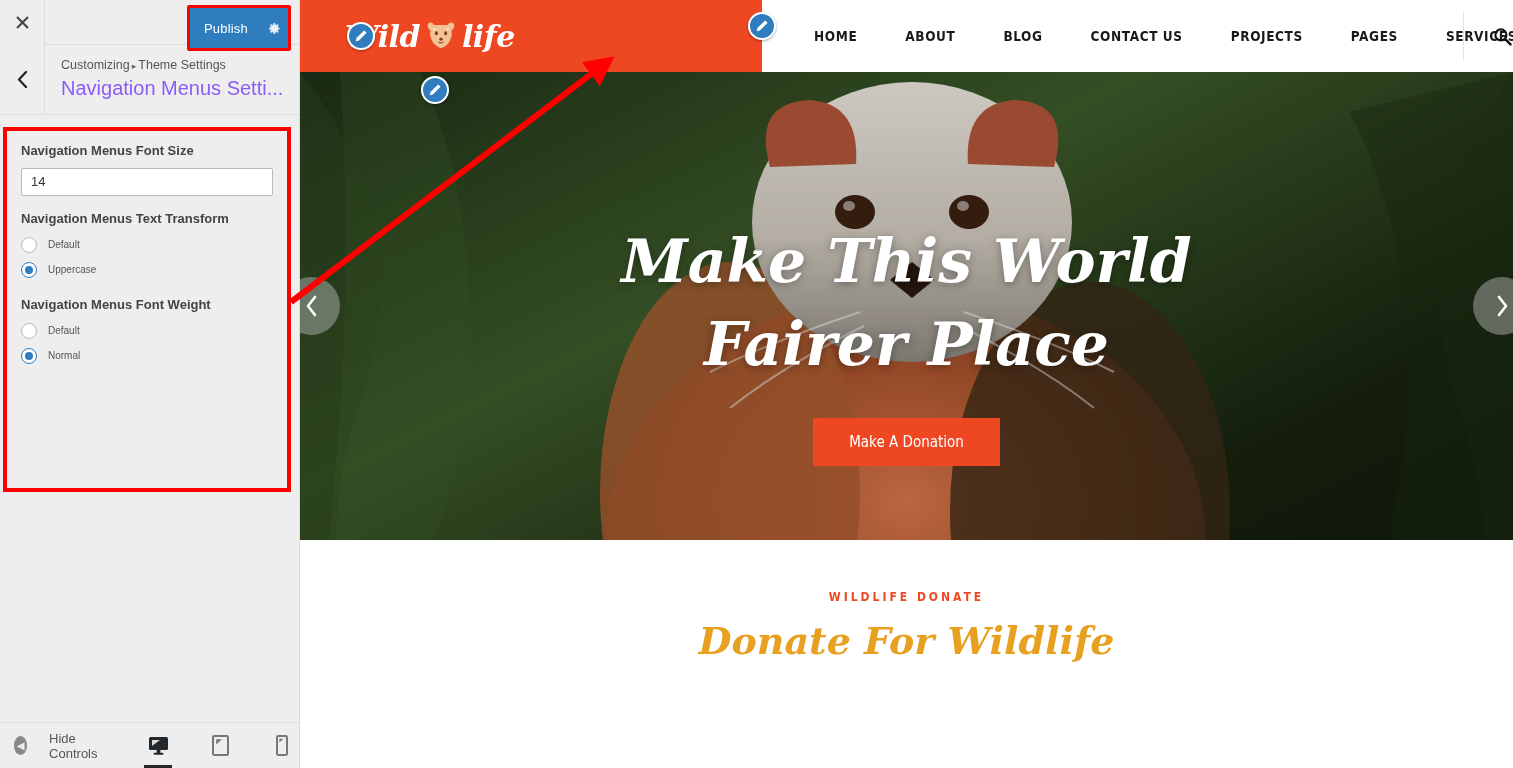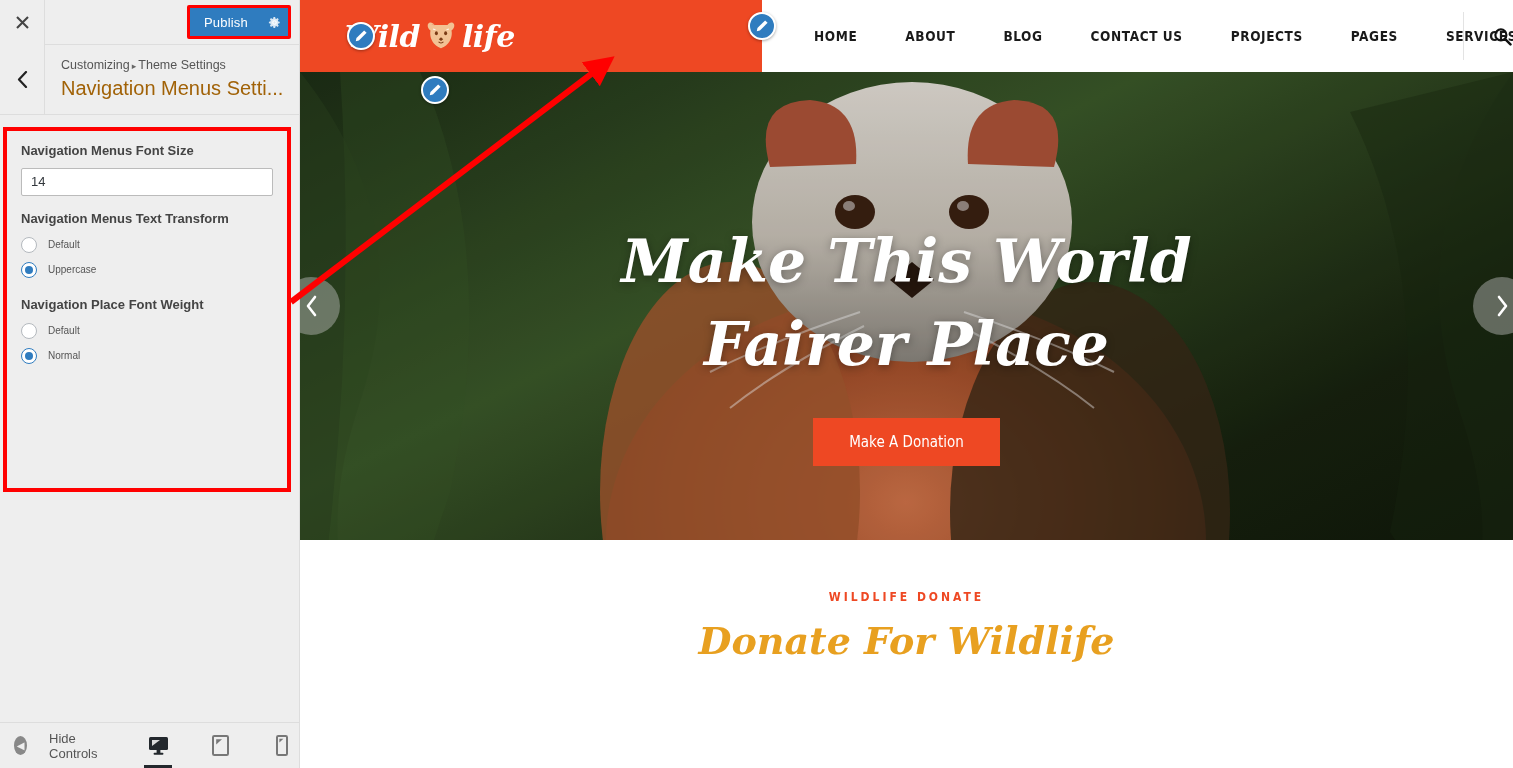--- a/index.html
+++ b/index.html
@@ -23,41 +23,41 @@
     width: 45px; height: 45px; display: flex; align-items: center;
     justify-content: center; background: #eee; border-right: 1px solid #ddd;
     color: #444; font-size: 17px; cursor: pointer; line-height: 1;
   }
   .publish-wrap {
     position: absolute; right: 8px; top: 5px;
     border: 3px solid #f00; border-radius: 2px; padding: 0;
   }
   .publish-btn {
     display: flex; align-items: center; background: #2f7cbf; color: #fff;
-    height: 28px; border: none; cursor: pointer; font-size: 13px;
+    height: 40px; border: none; cursor: pointer; font-size: 13px;
   }
   .publish-label { padding: 0 12px 0 14px; letter-spacing: .2px; }
   .publish-gear {
     width: 28px; height: 28px; display: flex; align-items: center;
     justify-content: center; font-size: 13px;
   }
 
   .cz-header {
     display: flex; height: 70px; background: #eee;
     border-bottom: 1px solid #ddd;
   }
   .cz-back {
     width: 45px; display: flex; align-items: center; justify-content: center;
     border-right: 1px solid #ddd; color: #222; font-size: 19px; cursor: pointer;
   }
   .cz-titles { padding: 11px 0 0 16px; }
   .cz-breadcrumb { font-size: 12.5px; color: #555; line-height: 1.5; }
   .cz-breadcrumb .sep { font-size: 9px; color: #666; margin: 0 2px; }
   .cz-title {
-    font-size: 20px; color: #a16207; font-weight: 400; line-height: 1.35;
+    font-size: 20px; color: #8b5cf6; font-weight: 400; line-height: 1.35;
     white-space: nowrap; overflow: hidden;
   }
 
   .settings-box {
     position: absolute; left: 3px; top: 127px; width: 288px; height: 365px;
     border: 4px solid #f00; background: #eee;
   }
   .settings-inner { padding: 12px 14px 0 14px; }
   .ctl-label {
     font-size: 13px; font-weight: bold; color: #444; margin-bottom: 8px;
@@ -257,21 +257,21 @@
             <span class="radio"></span>
             <span class="radio-label">Default</span>
           </div>
           <div class="radio-row">
             <span class="radio checked"></span>
             <span class="radio-label">Uppercase</span>
           </div>
         </div>
 
         <div class="ctl-group">
-          <div class="ctl-label">Navigation Place Font Weight</div>
+          <div class="ctl-label">Navigation Menus Font Weight</div>
           <div class="radio-row">
             <span class="radio"></span>
             <span class="radio-label">Default</span>
           </div>
           <div class="radio-row">
             <span class="radio checked"></span>
             <span class="radio-label">Normal</span>
           </div>
         </div>
 

